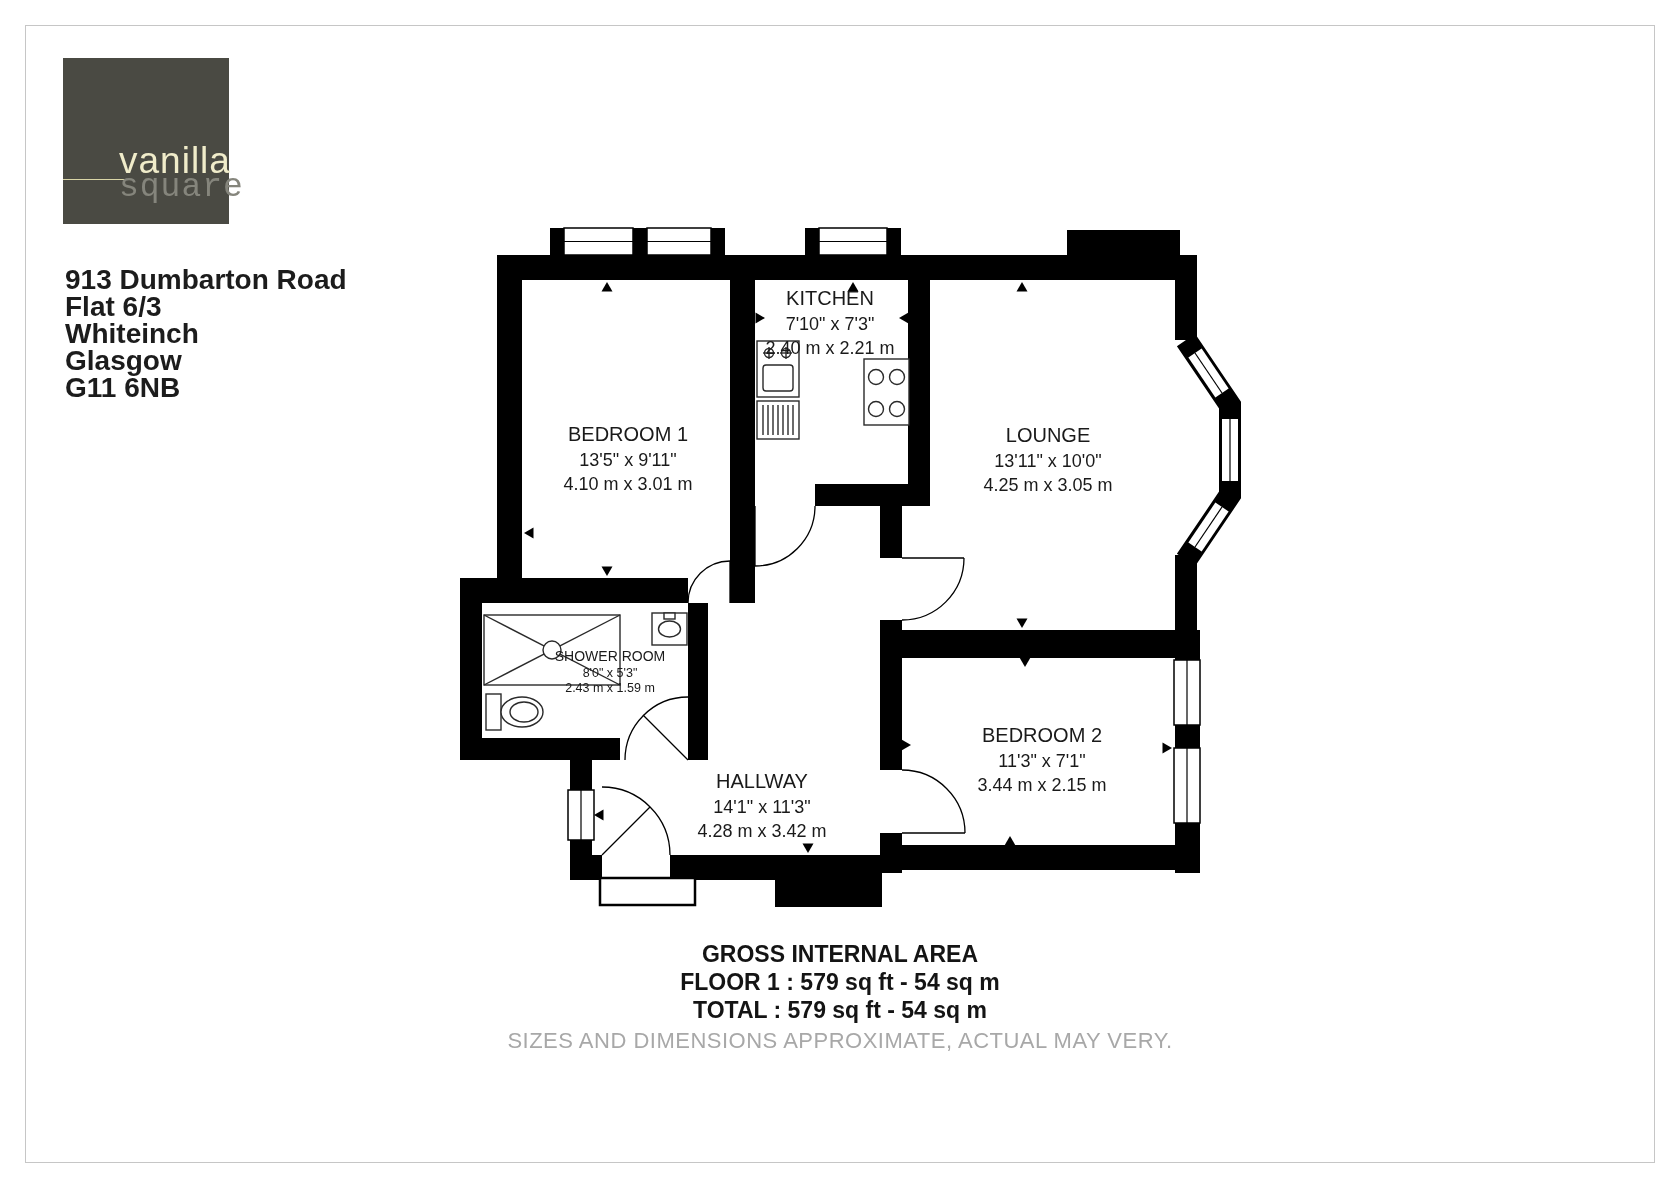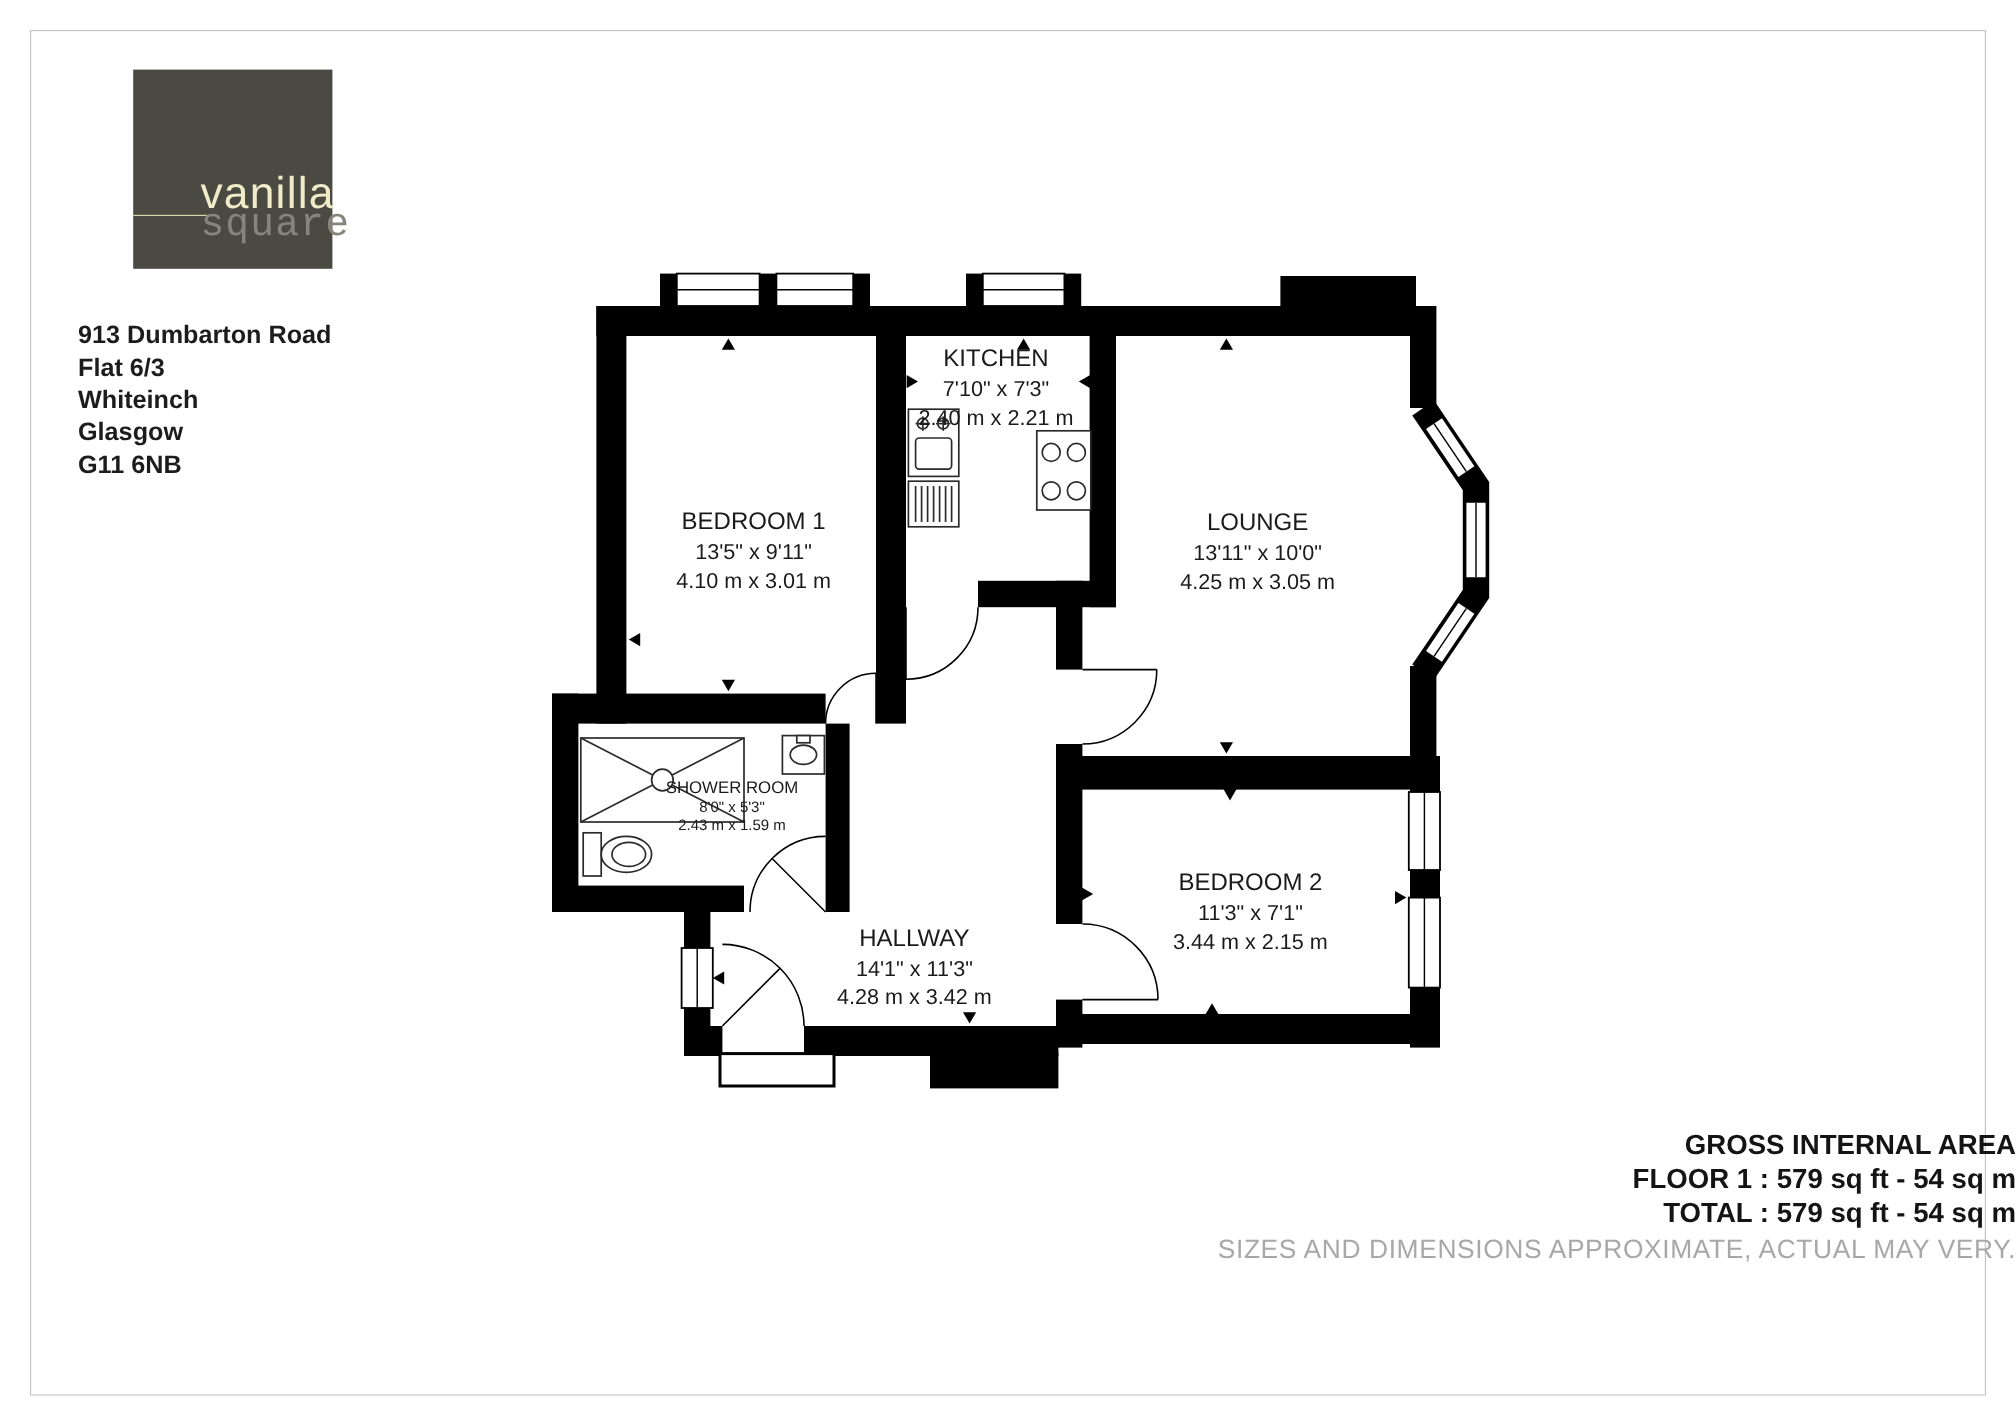--- a/index.html
+++ b/index.html
@@ -1,27 +1,27 @@
 <!DOCTYPE html>
 <html><head>
 <meta charset="utf-8">
 <style>
   html,body{margin:0;padding:0;}
   body{
     width:1680px;height:1188px;background:#ffffff;position:relative;
     font-family:"Liberation Sans",sans-serif;overflow:hidden;
   }
   .page-border{position:absolute;left:25px;top:25px;right:25px;bottom:25px;border:1px solid #c6c6c6;}
-  .logo{position:absolute;left:63px;top:58px;width:166px;height:166px;background:#4a4a43;margin-left:48px;}
+  .logo{position:absolute;left:63px;top:58px;width:166px;height:166px;background:#4a4a43;}
   .logo-rule{position:absolute;left:0;top:121px;width:64px;height:1px;background:#d9d5a6;}
   .logo-vanilla{position:absolute;left:56px;top:82px;font-size:37px;color:#f0ecca;letter-spacing:1px;}
   .logo-square{position:absolute;left:56px;top:111px;font-size:33px;color:#85857c;letter-spacing:1px;font-family:Liberation Mono, monospace;}
-  .address{position:absolute;left:65px;top:266px;font-size:21px;font-weight:700;color:#1c1c1c;line-height:27px;}
+  .address{position:absolute;left:65px;top:266px;font-size:28px;font-weight:700;color:#1c1c1c;line-height:27px;}
   .plan{position:absolute;left:455px;top:225px;}
-  .footer{position:absolute;left:0;top:940px;width:1680px;text-align:right;color:#141414;}
+  .footer{position:absolute;left:0;top:940px;width:1680px;text-align:center;color:#141414;}
   .footer-line{font-size:23px;font-weight:700;line-height:28px;}
   .disclaimer{margin-top:4px;font-size:22px;font-weight:400;color:#a8a8a8;letter-spacing:0.5px;}
   .room-name{font-size:20px;fill:#1a1a1a;}
   .room-dim{font-size:18px;fill:#1a1a1a;}
   .room-name-sm{font-size:14px;fill:#1a1a1a;}
   .room-dim-sm{font-size:12.5px;fill:#1a1a1a;}
 </style>
 </head>
 <body>
 

